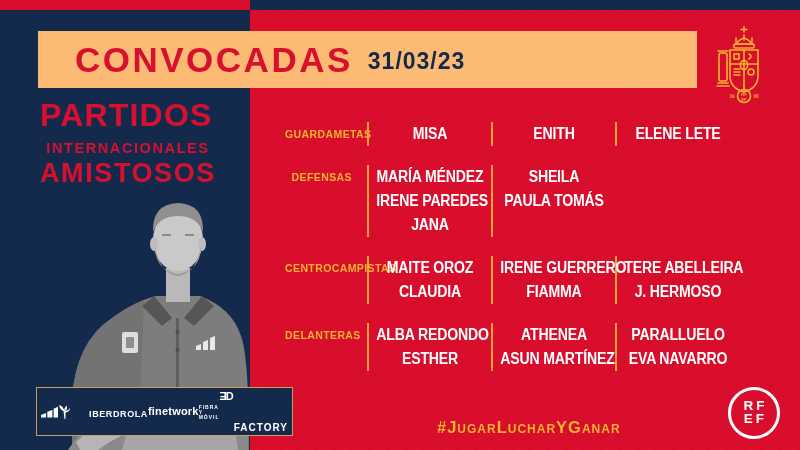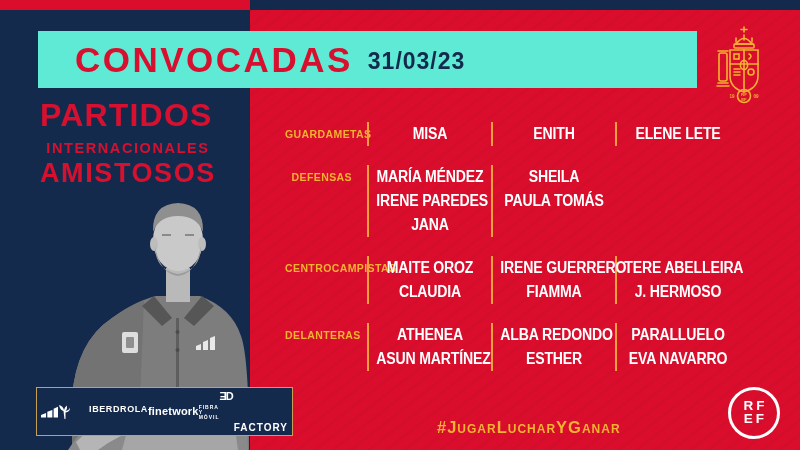--- a/index.html
+++ b/index.html
@@ -8,42 +8,42 @@
     background:#DA0E2C;
     font-family:"Liberation Sans", sans-serif;
     -webkit-font-smoothing:antialiased;
   }
   .texture{position:absolute;left:250px;top:0;width:550px;height:450px;z-index:0;
     background:repeating-linear-gradient(-38deg, rgba(110,0,14,.06) 0 3px, rgba(0,0,0,0) 3px 11px);
     pointer-events:none;}
   .stripe-top{position:absolute;left:250px;top:0;width:550px;height:10px;background:#142A4D;z-index:1;}
   .sidebar{position:absolute;left:0;top:10px;width:250px;height:440px;background:#142A4D;z-index:1;}
   
-  .banner{position:absolute;left:38px;top:31px;width:659px;height:57px;background:#5eead4;
+  .banner{position:absolute;left:38px;top:31px;width:659px;height:57px;background:#fdba74;
     display:flex;align-items:center;padding-left:37px;box-sizing:border-box;z-index:4;gap:15px;}
   .banner-title{color:#D8102F;font-size:35px;font-weight:800;letter-spacing:2.5px;transform:scaleY(1.02);}
   .banner-date{color:#142A4D;font-size:23px;font-weight:700;letter-spacing:1px;margin-top:4px;}
   
   .side-title{position:absolute;left:40px;top:99px;z-index:3;color:#D8102F;line-height:1;}
   .st1{font-size:32px;font-weight:800;letter-spacing:1.2px;}
   .st2{font-size:14.5px;font-weight:800;letter-spacing:1.6px;margin-top:10px;text-align:center;}
   .st3{font-size:27px;font-weight:800;letter-spacing:1.6px;margin-top:4px;}
   
   .squad{position:absolute;left:285px;top:122px;z-index:2;display:flex;flex-direction:column;gap:19px;}
   .group{display:flex;}
   .glabel{width:82px;padding-right:15px;box-sizing:border-box;text-align:right;color:#F2B331;
     font-weight:700;font-size:10.5px;line-height:24px;letter-spacing:.4px;white-space:nowrap;}
   .gcol{width:122px;border-left:2px solid #F2A138;}
   .pname{height:24px;line-height:24px;text-align:center;color:#ffffff;font-weight:700;font-size:16px;
     letter-spacing:-0.2px;white-space:nowrap;transform:scaleX(.88);}
   
   .sponsors{position:absolute;left:36px;top:387px;width:257px;height:49px;z-index:5;background:#142A4D;
     border:1px solid #C9A053;box-sizing:border-box;display:flex;align-items:center;
     justify-content:space-evenly;padding:0 4px;color:#fff;}
-  .sp-iber{display:flex;align-items:flex-start;gap:18px;font-size:9px;font-weight:700;letter-spacing:.6px;}
+  .sp-iber{display:flex;align-items:flex-end;gap:18px;font-size:9px;font-weight:700;letter-spacing:.6px;}
   .sp-fine{display:flex;align-items:center;line-height:1;}
   .sp-fine .f1{font-size:11px;font-weight:800;letter-spacing:.2px;}
   .sp-fine .f2{font-size:5px;font-weight:700;letter-spacing:1px;margin-top:2px;}
   .sp-fact{display:flex;align-items:flex-start;gap:1px;font-weight:800;}
   .sp-fact .d3{font-size:11px;letter-spacing:-1px;}
   .sp-fact .fc{font-size:10px;letter-spacing:1px;margin-top:32px;}
   
   .hashtag{position:absolute;left:437px;top:418px;width:230px;text-align:left;z-index:2;
     color:#F2B331;font-weight:800;font-size:16.5px;font-variant:small-caps;letter-spacing:1px;}
   .rfef{position:absolute;left:728px;top:387px;width:52px;height:52px;border-radius:50%;
@@ -178,26 +178,26 @@
           <div class="pname">FIAMMA</div>
         </div>
         <div class="gcol">
           <div class="pname">TERE ABELLEIRA</div>
           <div class="pname">J. HERMOSO</div>
         </div>
       </div>
       <div class="group">
         <div class="glabel">DELANTERAS</div>
         <div class="gcol">
+          <div class="pname">ALBA REDONDO</div>
+          <div class="pname">ESTHER</div>
+        </div>
+        <div class="gcol">
           <div class="pname">ATHENEA</div>
           <div class="pname">ASUN MARTÍNEZ</div>
-        </div>
-        <div class="gcol">
-          <div class="pname">ALBA REDONDO</div>
-          <div class="pname">ESTHER</div>
         </div>
         <div class="gcol">
           <div class="pname">PARALLUELO</div>
           <div class="pname">EVA NAVARRO</div>
         </div>
       </div>
     </div>
 
   <div class="sponsors">
     <svg width="27" height="19" viewBox="0 0 27 19" fill="#ffffff">

